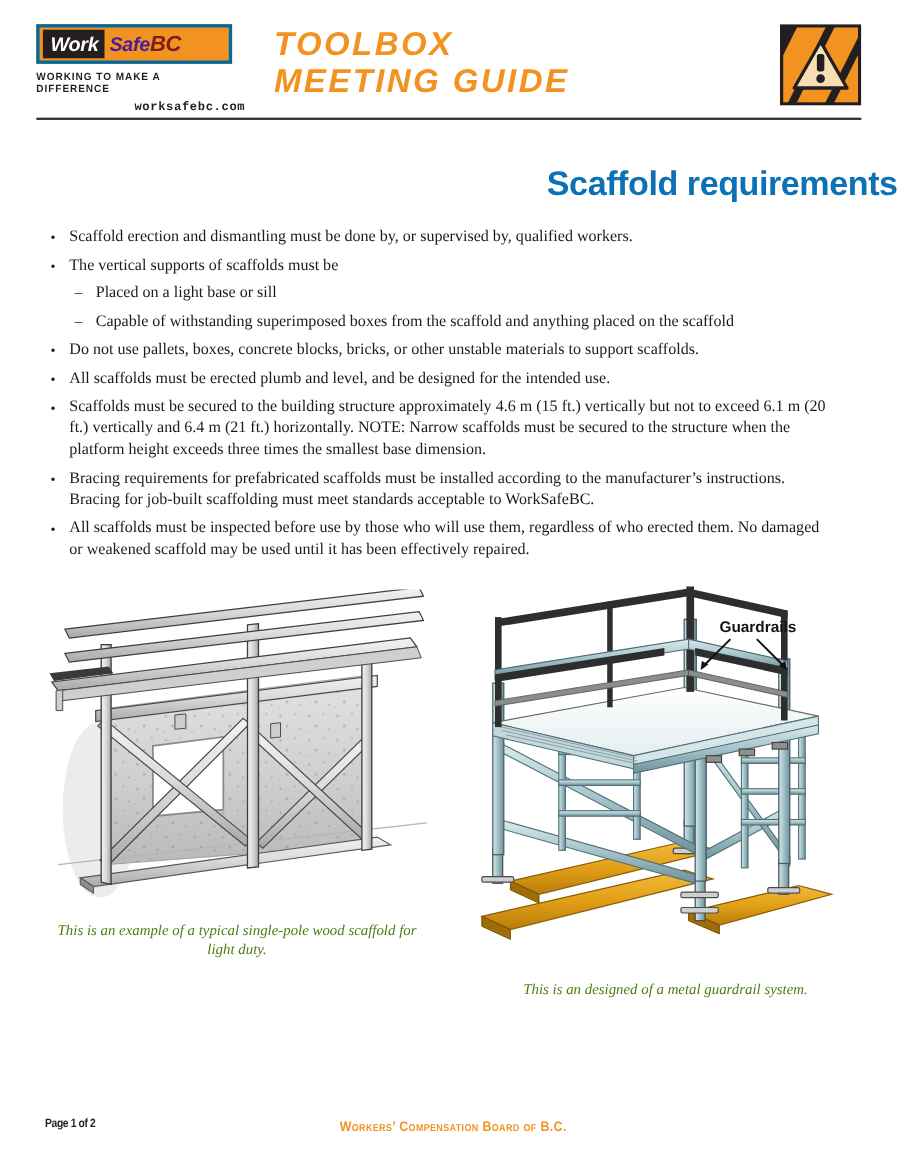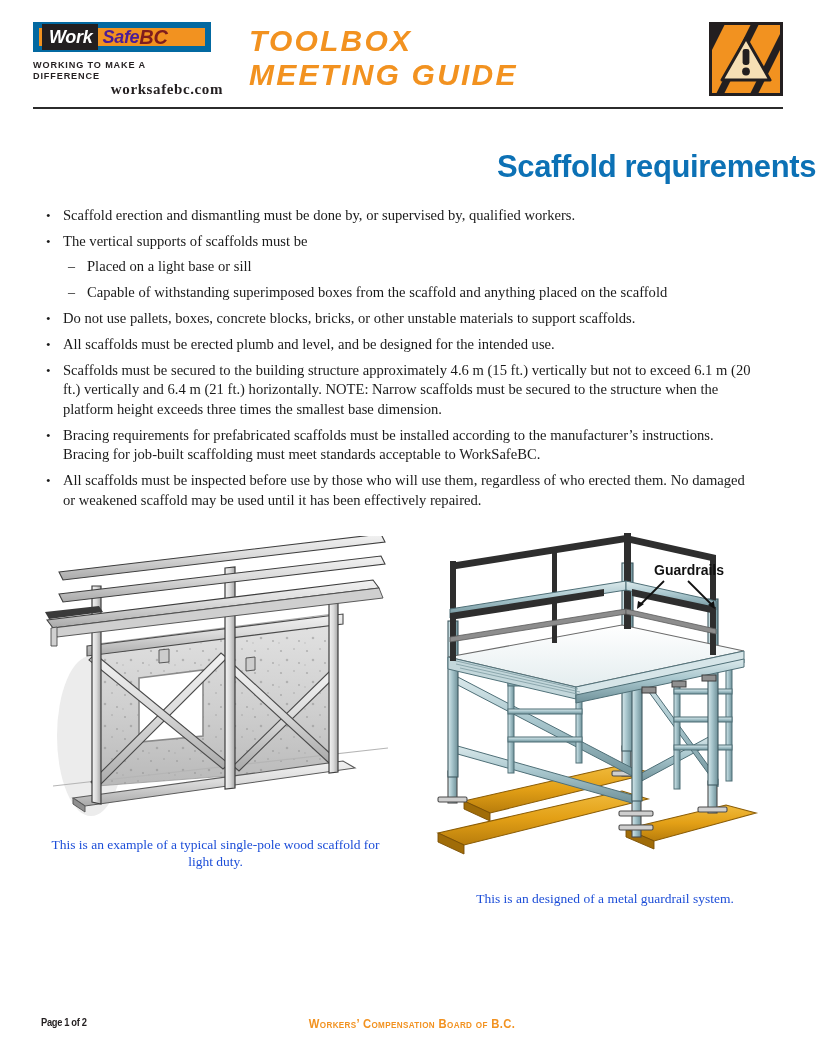--- a/index.html
+++ b/index.html
@@ -36,23 +36,23 @@
   }
 
   .logo-block {
     position: absolute;
     left: 0;
     top: 0;
     width: 212px;
   }
   .logo-bar {
     width: 178px;
-    height: 30px;
+    height: 36px;
     background: #F29220;
-    border: 6px solid #0369a1;
+    border: 3px solid #0369a1;
     display: flex;
     align-items: center;
     box-sizing: border-box;
     padding: 0 3px;
   }
   .logo-dark {
     background: #231f20;
     height: 26px;
     display: flex;
     align-items: center;
@@ -92,24 +92,24 @@
     font-weight: bold;
     font-size: 9.5px;
     letter-spacing: 0.9px;
     color: #231f20;
     width: 190px;
     text-align: left;
     transform: scaleX(0.96);
     transform-origin: left center;
   }
   .logo-url {
-    margin-top: 0;
-    font-family: Liberation Serif, serif;
-    font-weight: bold;
-    font-size: 15px;
+    margin-top: 5px;
+    font-family: Liberation Mono, monospace;
+    font-weight: bold;
+    font-size: 11px;
     letter-spacing: 0.6px;
     color: #231f20;
     width: 190px;
     text-align: right;
   }
 
   .header-title {
     position: absolute;
     left: 216px;
     top: 2px;
@@ -206,24 +206,25 @@
     width: 345px;
   }
   .fig-right {
     position: absolute;
     left: 426px;
     top: 533px;
     width: 340px;
   }
   .fig-caption {
     font-family: "Liberation Serif", "DejaVu Serif", serif;
+    font-style: italic;
     font-size: 13.5px;
     line-height: 17px;
     text-align: center;
-    color: #1d4ed8;
+    color: #4d7c0f;
   }
   .fig-left .fig-caption { margin-top: 6px; }
   .fig-right .fig-caption { margin-top: 8px; width: 322px; margin-left: 18px; }
 
   
   .footer {
     position: absolute;
     left: 41px;
     top: 1016px;
     width: 742px;

